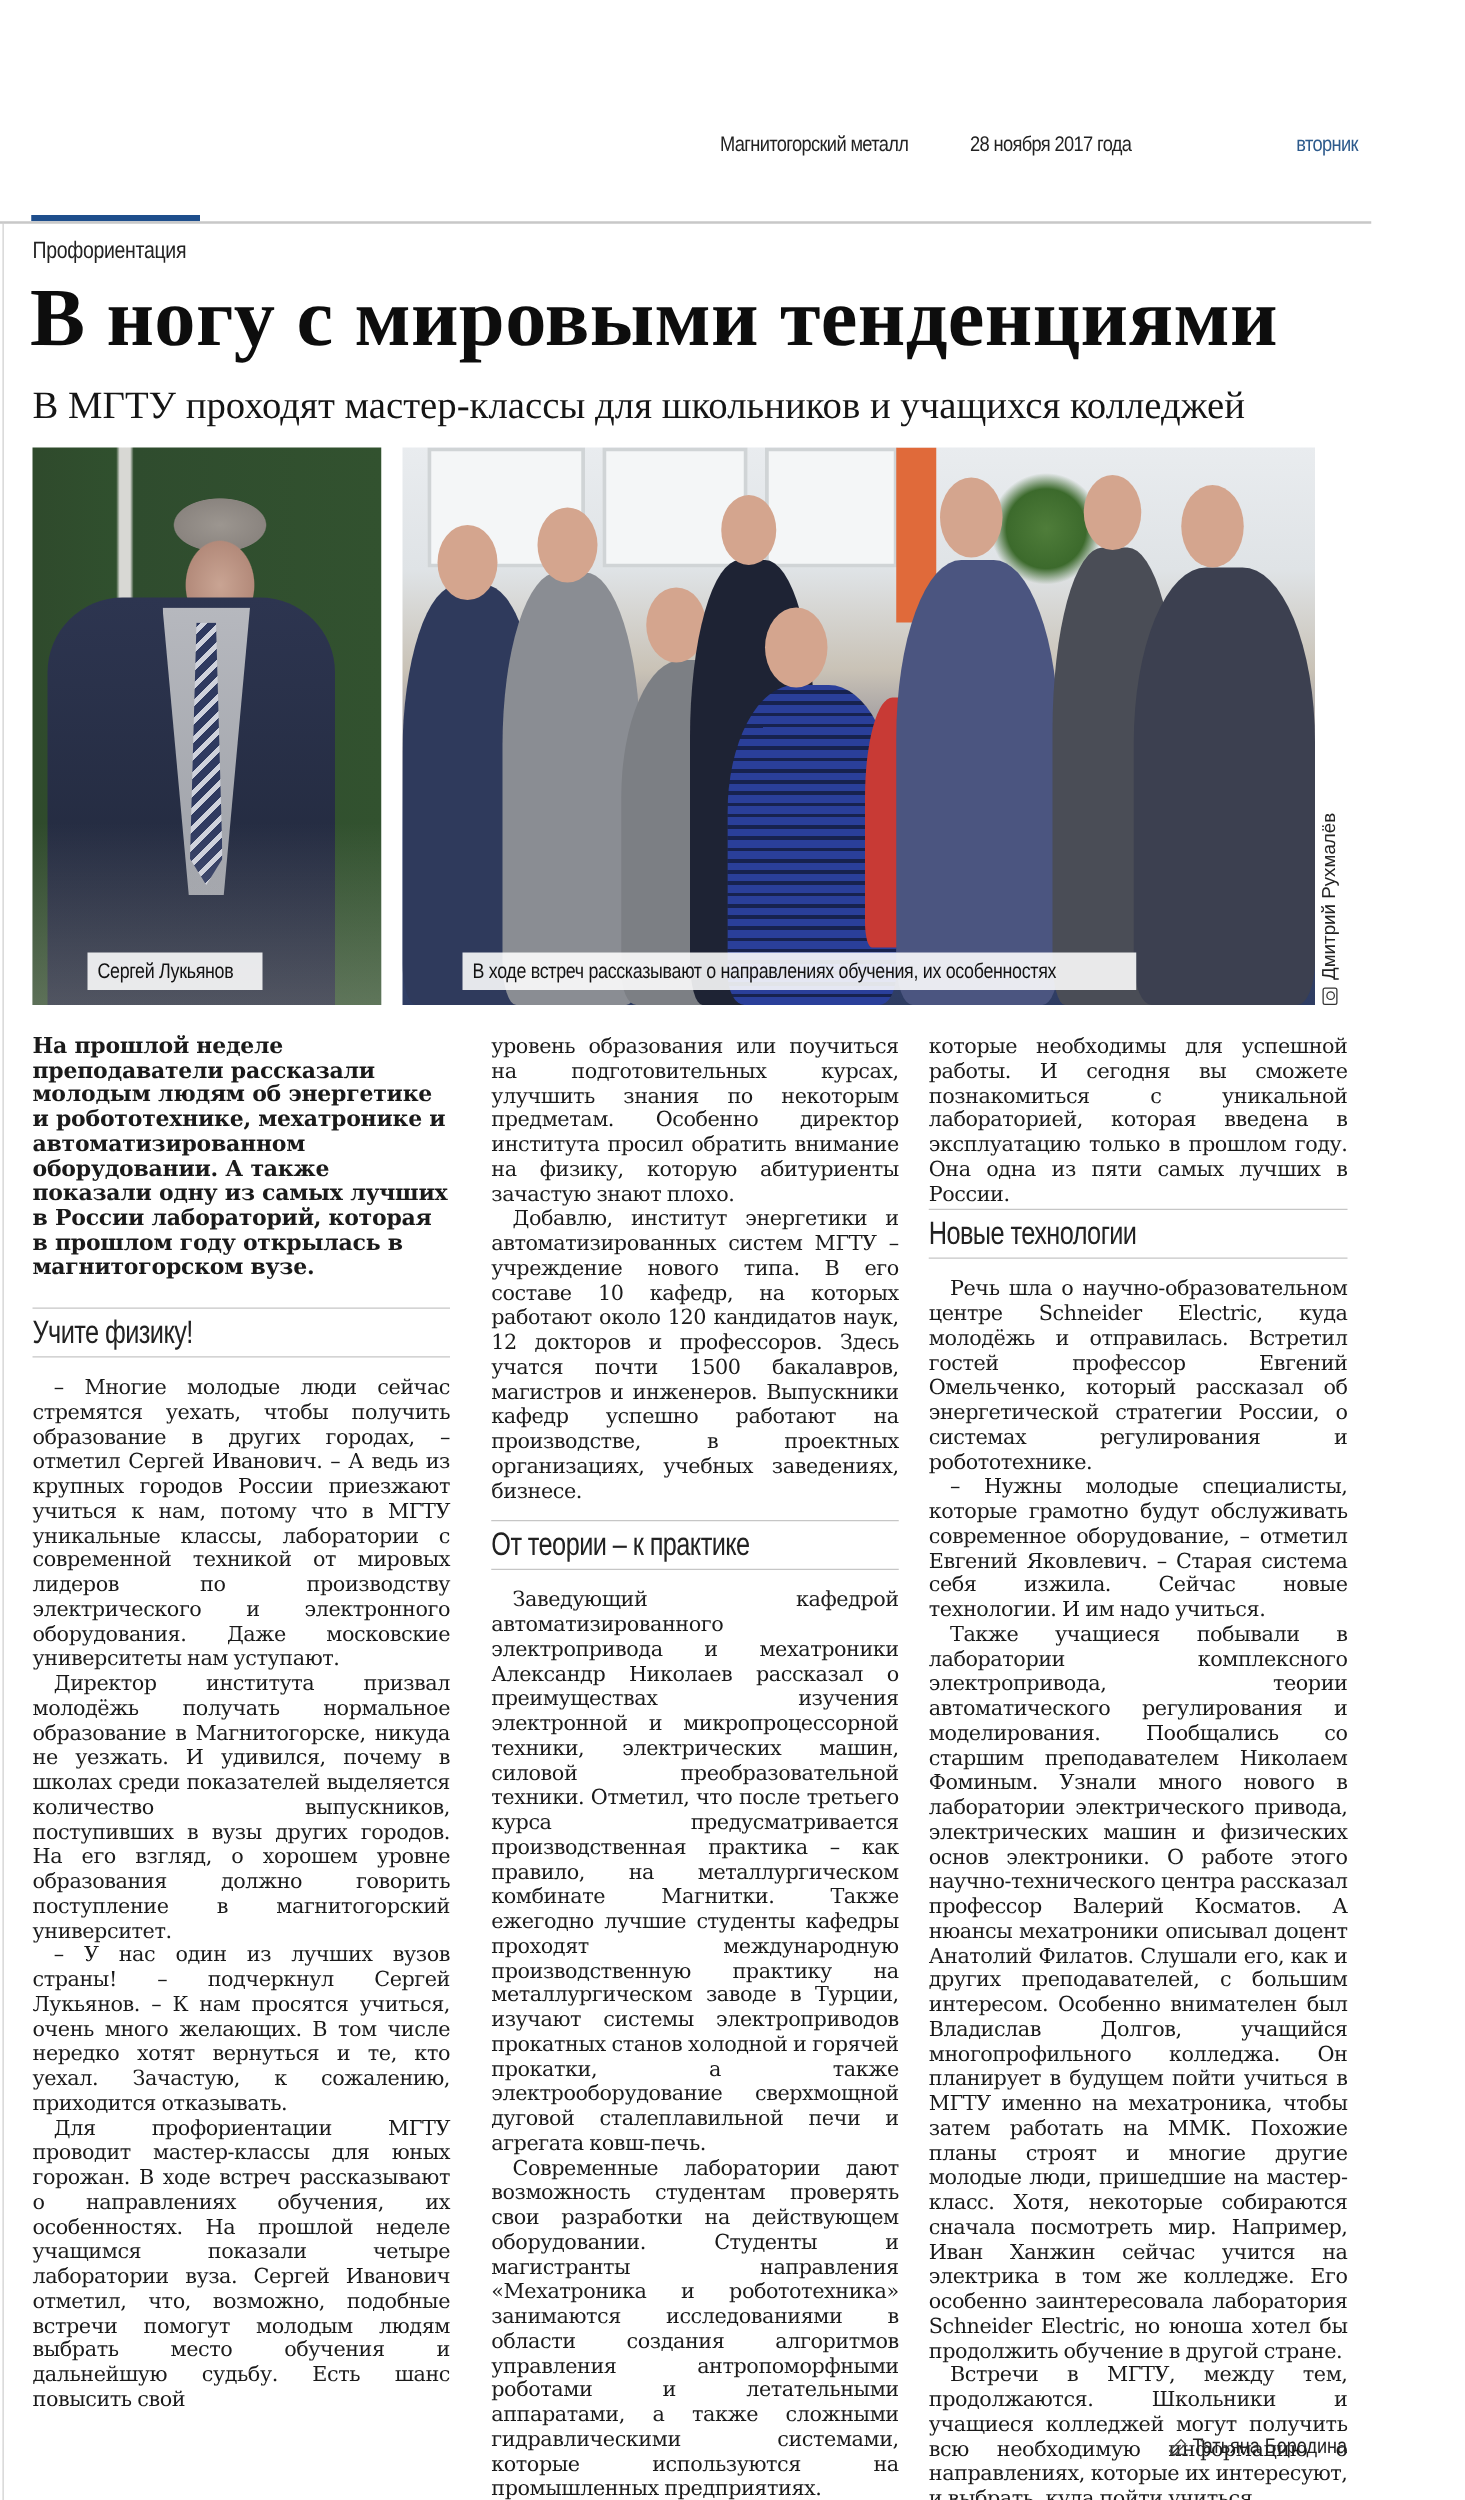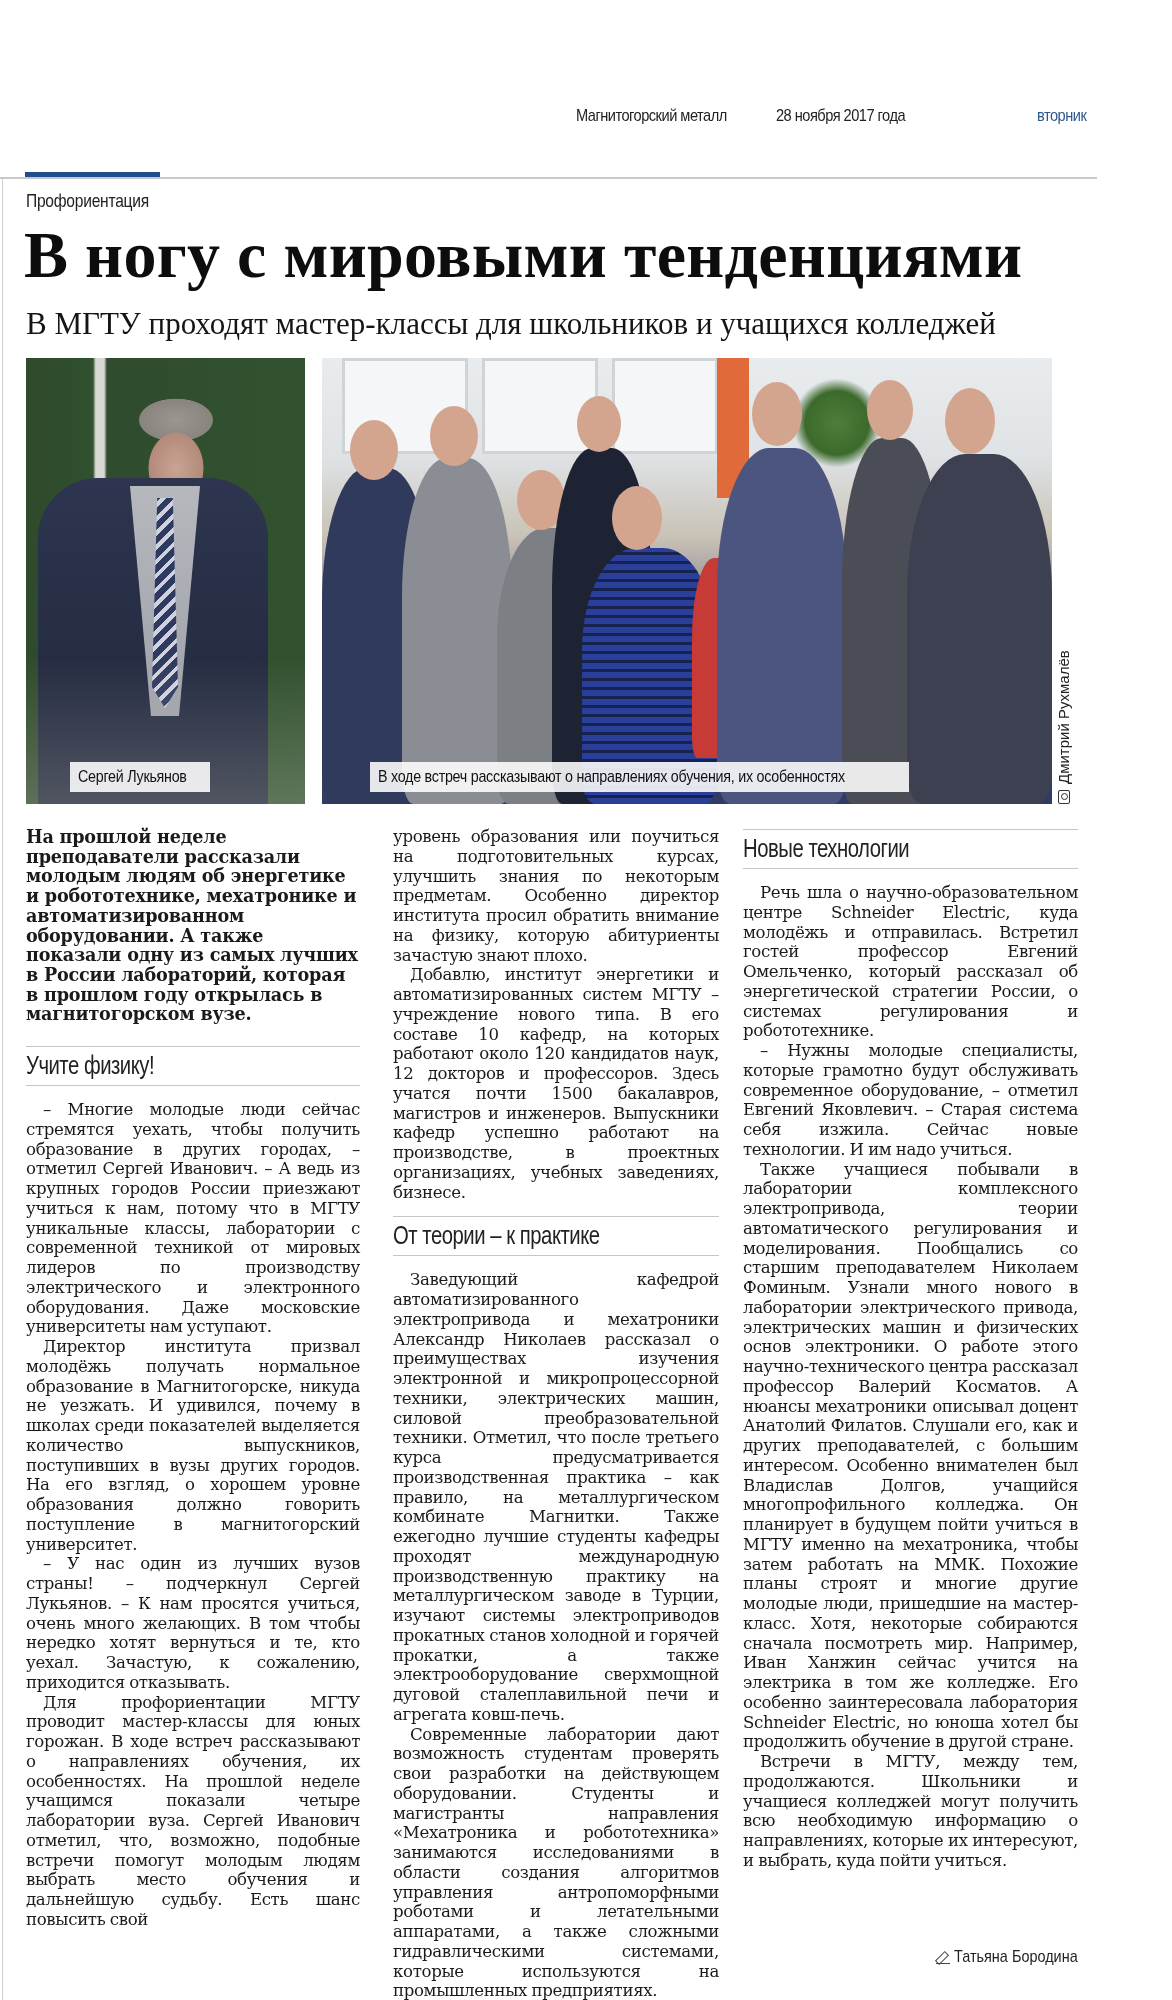--- a/index.html
+++ b/index.html
@@ -121,34 +121,35 @@
 <div class="abs sans credit">
   <span class="camera-icon"></span>
   <span>Дмитрий Рухмалёв</span>
 </div>
 
 <div class="col col1">
   <p class="lead">На прошлой неделе преподаватели рассказали молодым людям об энергетике и робототехнике, мехатронике и автоматизированном оборудовании. А также показали одну из самых лучших в России лабораторий, которая в прошлом году открылась в магнитогорском вузе.</p>
   <div class="subhead"><span>Учите физику!</span></div>
   <p>– Многие молодые люди сейчас стремятся уехать, чтобы получить образование в других городах, – отметил Сергей Иванович. – А ведь из крупных городов России приезжают учиться к нам, потому что в МГТУ уникальные классы, лаборатории  с современной техникой от мировых лидеров по производству электрического и электронного оборудования. Даже московские университеты нам уступают.</p>
   <p>Директор института призвал молодёжь получать нормальное образование в Магнитогорске, никуда не уезжать. И удивился, почему в школах среди показателей выделяется количество выпускников, поступивших в вузы других городов. На его взгляд, о хорошем уровне образования должно говорить поступление в магнитогорский университет.</p>
-  <p>– У нас один из лучших вузов страны! – подчеркнул Сергей Лукьянов. – К нам просятся учиться, очень много желающих. В том чтобы нередко хотят вернуться и те, кто уехал. Зачастую, к сожалению, приходится отказывать.</p>
+  <p>– У нас один из лучших вузов страны! – подчеркнул Сергей Лукьянов. – К нам просятся учиться, очень много желающих. В том числе нередко хотят вернуться и те, кто уехал. Зачастую, к сожалению, приходится отказывать.</p>
   <p>Для профориентации МГТУ проводит мастер-классы для юных горожан. В ходе встреч рассказывают о направлениях обучения, их особенностях. На прошлой неделе учащимся показали четыре лаборатории вуза. Сергей Иванович отметил, что, возможно, подобные встречи помогут молодым людям выбрать место обучения и дальнейшую судьбу. Есть шанс повысить свой</p>
 </div>
 
 <div class="col col2">
   <p class="noindent">уровень образования или поучиться на подготовительных курсах, улучшить знания по некоторым предметам. Особенно директор института просил обратить внимание на физику, которую абитуриенты зачастую знают плохо.</p>
   <p>Добавлю, институт энергетики и автоматизированных систем МГТУ – учреждение нового типа. В его составе 10 кафедр, на которых работают около 120 кандидатов наук, 12 докторов и профессоров. Здесь учатся почти 1500 бакалавров, магистров и инженеров. Выпускники кафедр успешно работают на производстве, в проектных организациях, учебных заведениях, бизнесе.</p>
   <div class="subhead"><span>От теории – к практике</span></div>
   <p>Заведующий кафедрой автоматизированного электропривода и мехатроники Александр Николаев рассказал о преимуществах изучения электронной и микропроцессорной техники, электрических машин, силовой преобразовательной техники. Отметил, что после третьего курса предусматривается производственная практика – как правило, на металлургическом комбинате Магнитки. Также ежегодно лучшие студенты кафедры проходят международную производственную практику на металлургическом заводе в Турции, изучают системы электроприводов прокатных станов холодной и горячей прокатки, а также электрооборудование сверхмощной дуговой сталеплавильной печи и агрегата ковш-печь.</p>
   <p>Современные лаборатории дают возможность студентам проверять свои разработки на действующем оборудовании. Студенты и магистранты направления «Мехатроника и робототехника» занимаются исследованиями в области создания алгоритмов управления антропоморфными роботами и летательными аппаратами, а также сложными гидравлическими системами, которые используются на промышленных предприятиях.</p>
 
 </div>
 
 <div class="col col3">
+  <p class="noindent">которые необходимы для успешной работы. И сегодня вы сможете познакомиться с уникальной лабораторией, которая введена в эксплуатацию только в прошлом году. Она одна из пяти самых лучших в России.</p>
   <div class="subhead"><span>Новые технологии</span></div>
   <p>Речь шла о научно-образовательном центре Schneider Electric, куда молодёжь и отправилась. Встретил гостей профессор Евгений Омельченко, который рассказал об энергетической стратегии России, о системах регулирования и робототехнике.</p>
   <p>– Нужны молодые специалисты, которые грамотно будут обслуживать современное оборудование, – отметил Евгений Яковлевич. – Старая система себя изжила. Сейчас новые технологии. И им надо учиться.</p>
   <p>Также учащиеся побывали в лаборатории комплексного электропривода, теории автоматического регулирования и моделирования. Пообщались со старшим преподавателем Николаем Фоминым. Узнали много нового в лаборатории электрического привода, электрических машин и физических основ электроники. О работе этого научно-технического центра рассказал профессор Валерий Косматов. А нюансы мехатроники описывал доцент Анатолий Филатов. Слушали его, как и других преподавателей, с большим интересом. Особенно внимателен был Владислав Долгов, учащийся многопрофильного колледжа. Он планирует в будущем пойти учиться в МГТУ именно на мехатроника, чтобы затем работать на ММК. Похожие планы строят и многие другие молодые люди, пришедшие на мастер-класс. Хотя, некоторые собираются сначала посмотреть мир. Например, Иван Ханжин сейчас учится на электрика в том же колледже. Его особенно заинтересовала лаборатория Schneider Electric, но юноша хотел бы продолжить обучение в другой стране.</p>
   <p>Встречи в МГТУ, между тем, продолжаются. Школьники и учащиеся колледжей могут получить всю необходимую информацию о направлениях, которые их интересуют, и выбрать, куда пойти учиться.</p>
 </div>
 
 <div class="byline sans">
   <span class="pen-icon"></span>
   <span class="name">Татьяна Бородина</span>

